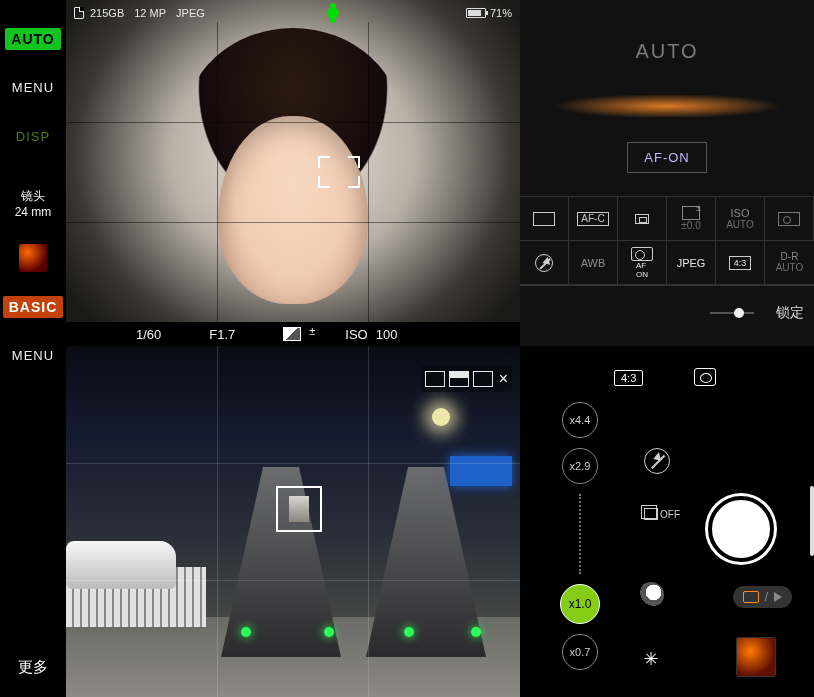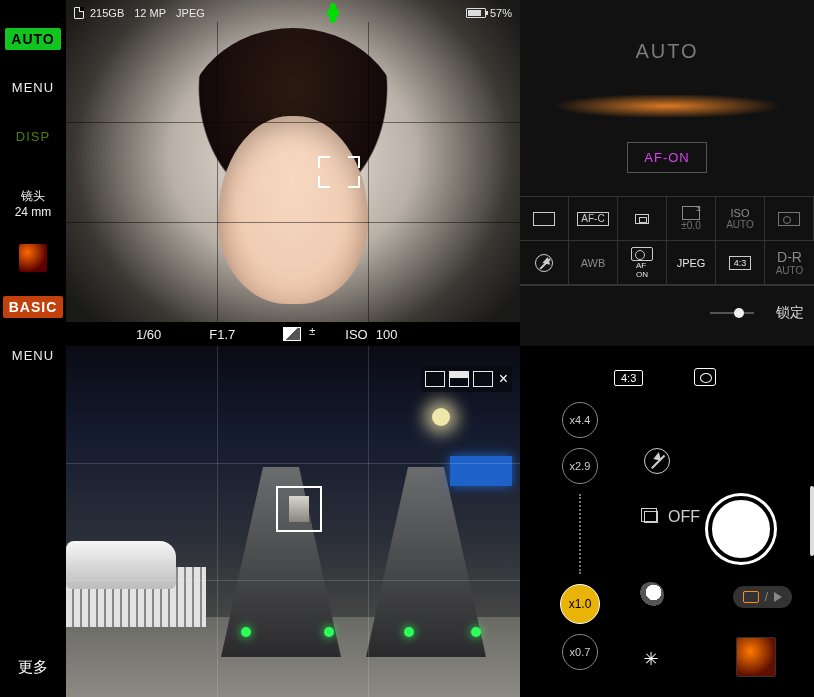--- a/index.html
+++ b/index.html
@@ -68,60 +68,60 @@
   .af-box .mini{width:20px;height:26px;background:linear-gradient(#d8d5d0,#8a857d)}
   .mode-strip{position:absolute;right:8px;top:20px;height:26px;display:flex;align-items:center;gap:4px;background:rgba(0,0,0,.35);padding:2px 4px;border-radius:3px}
   .mode-strip .mi{width:20px;height:16px;border:1.5px solid #fff;opacity:.9}
   .mode-strip .mi.port{background:linear-gradient(#fff 0 40%,transparent 0)}
   .mode-strip .mx{color:#fff;font-size:16px;margin-left:2px;cursor:pointer}
   
   .panelA{position:absolute;left:520px;top:0;width:294px;height:346px;background:#111}
   .panelA .title{width:100%;text-align:center;padding-top:40px;color:#7a7a7a;font-size:20px;letter-spacing:2px}
   .panelA .flare{position:absolute;left:0;right:0;top:95px;height:22px;background:radial-gradient(ellipse 55% 80% at 50% 50%,rgba(255,140,40,.85),rgba(255,140,40,0) 70%)}
   .btnrow{position:absolute;top:142px;left:0;right:0;display:flex;justify-content:center;gap:18px}
-  .gbtn{border:1px solid #555;color:#d946ef;font-size:13px;letter-spacing:1px;padding:7px 0;width:80px;text-align:center;cursor:pointer}
+  .gbtn{border:1px solid #555;color:#c4b5fd;font-size:13px;letter-spacing:1px;padding:7px 0;width:80px;text-align:center;cursor:pointer}
   .tilegrid{position:absolute;left:0;right:0;top:196px;display:grid;grid-template-columns:repeat(6,1fr);gap:0;border-top:1px solid #333;border-bottom:1px solid #333}
   .tile{height:44px;border-right:1px solid #333;border-bottom:1px solid #333;display:flex;flex-direction:column;align-items:center;justify-content:center;color:#8c8c8c;font-size:10px;cursor:pointer}
   .tile:last-child{border-right:none}
   .tile .tl1{font-size:11px;line-height:12px}
   .tile .tl2{font-size:10px;color:#6f6f6f;line-height:12px}
   .tile.bright{color:#e6e6e6}
   .tile .box{border:1.5px solid #ccc;width:22px;height:14px}
   .tile .box-sm{border:1.5px solid #ccc;width:14px;height:10px;position:relative}
   .tile .box-sm::after{content:"";position:absolute;left:3px;top:2px;width:6px;height:4px;border:1px solid #ccc}
   .tile .evsq{width:18px;height:14px;border:1px solid #888;position:relative}
   .tile .evsq::after{content:"±";position:absolute;right:-2px;top:-4px;font-size:9px;color:#888}
   .tile .mtx{border:1px solid #777;width:22px;height:14px;position:relative}
   .tile .mtx::after{content:"";position:absolute;left:4px;top:3px;width:6px;height:6px;border:1px solid #777;border-radius:50%}
   .tile .flash-off{width:18px;height:18px;border:1.5px solid #ccc;border-radius:50%;position:relative}
   .tile .flash-off::before{content:"";position:absolute;left:7px;top:2px;border-left:4px solid transparent;border-right:4px solid transparent;border-bottom:7px solid #ccc;transform:rotate(12deg)}
   .tile .flash-off::after{content:"";position:absolute;left:2px;top:8px;width:14px;height:1.5px;background:#ccc;transform:rotate(-45deg)}
   .tile .face-af{width:22px;height:14px;border:1.5px solid #ccc;border-radius:2px;position:relative}
   .tile .face-af::before{content:"";position:absolute;left:3px;top:2px;width:8px;height:8px;border:1px solid #ccc;border-radius:50%}
   .tile .ratio{border:1.5px solid #ccc;padding:0 4px;height:14px;font-size:9px;line-height:12px}
-  .tile .dr{font-size:14px;color:#888}
+  .tile .dr{font-size:10px;color:#888}
   .sliderrow{position:absolute;left:0;right:10px;top:304px;display:flex;align-items:center;justify-content:flex-end;gap:22px}
   .sliderrow .track{width:44px;height:2px;background:#555;position:relative}
   .sliderrow .track .knob{position:absolute;right:10px;top:-4px;width:10px;height:10px;border-radius:50%;background:#eee}
   .sliderrow .lbl{color:#ddd;font-size:14px}
   .afc-chip{border:1.5px solid #ccc;color:#ccc;font-size:10px;padding:0 3px;height:14px;line-height:12px}
   
   .panelB{position:absolute;left:520px;top:346px;width:294px;height:351px;background:#000}
   .ratio-chip{position:absolute;top:24px;left:94px;border:1.5px solid #fff;color:#fff;font-size:11px;padding:1px 6px;border-radius:2px;cursor:pointer}
   .switch-cam{position:absolute;top:22px;right:98px;width:22px;height:18px;border:1.5px solid #fff;border-radius:3px;cursor:pointer}
   .switch-cam::after{content:"";position:absolute;left:5px;top:4px;width:10px;height:8px;border:1.5px solid #fff;border-radius:50%}
   .zoomcol{position:absolute;left:40px;top:56px;display:flex;flex-direction:column;align-items:center;gap:10px}
   .zbtn{width:40px;height:40px;border:1.5px solid #888;border-radius:50%;display:flex;align-items:center;justify-content:center;color:#cfcfcf;font-size:12px;cursor:pointer}
-  .zbtn.active{background:#eab308;color:#000;border-color:#fff}
+  .zbtn.active{background:#84cc16;color:#000;border-color:#fff}
   .zbtn.small{width:36px;height:36px;font-size:11px}
   .zdivider{width:0;height:80px;border-left:2px dotted #777}
   .flash2{position:absolute;left:124px;top:102px;width:26px;height:26px;border:1.5px solid #cfcfcf;border-radius:50%;cursor:pointer}
   .flash2::before{content:"";position:absolute;left:9px;top:3px;width:0;height:0;border-left:4px solid transparent;border-right:4px solid transparent;border-bottom:8px solid #cfcfcf;transform:rotate(12deg)}
   .flash2::after{content:"";position:absolute;left:4px;top:12px;width:18px;height:1.5px;background:#cfcfcf;transform:rotate(-45deg)}
-  .drive-off{position:absolute;left:124px;top:162px;color:#cfcfcf;font-size:16px;display:flex;align-items:center;gap:10px;cursor:pointer}
+  .drive-off{position:absolute;left:124px;top:162px;color:#cfcfcf;font-size:10px;display:flex;align-items:center;gap:2px;cursor:pointer}
   .drive-off .stk{width:14px;height:12px;border:1.5px solid #cfcfcf;position:relative}
   .drive-off .stk::before{content:"";position:absolute;left:-4px;top:-4px;width:14px;height:12px;border:1.5px solid #cfcfcf}
   .bokeh-btn{position:absolute;left:118px;top:236px;width:26px;height:26px;border-radius:50%;background:radial-gradient(circle at 60% 40%,#fff 0 35%,#555 36% 60%,#000 61%);cursor:pointer}
   .color-btn{position:absolute;left:118px;top:300px;width:26px;height:26px;cursor:pointer;display:flex;align-items:center;justify-content:center;color:#fff;font-size:18px}
   .shutter{position:absolute;right:40px;top:150px;width:66px;height:66px;border-radius:50%;background:#fff;border:4px solid #000;box-shadow:0 0 0 3px #fff;cursor:pointer}
   .pv-toggle{position:absolute;right:22px;top:240px;display:flex;align-items:center;gap:6px;background:#333;padding:4px 10px;border-radius:14px;cursor:pointer}
   .pv-toggle .cam{width:16px;height:12px;border:1.5px solid #ff8a1e;border-radius:2px}
   .pv-toggle .sep{color:#888;font-size:12px}
   .pv-toggle .vid{width:0;height:0;border-top:5px solid transparent;border-bottom:5px solid transparent;border-left:8px solid #888}
   .gallery{position:absolute;right:38px;bottom:20px;width:40px;height:40px;border:1px solid #333;border-radius:2px;overflow:hidden;cursor:pointer}
@@ -158,21 +158,21 @@
       <span style="width:10px"></span>
       <span data-interactable="false">12 MP</span>
       <span style="width:10px"></span>
       <span data-interactable="false">JPEG</span>
       <span class="spacer"></span>
       <span class="flower-ico" data-interactable="false"></span>
       <span class="spacer"></span>
       <span class="batt-ico" data-interactable="false">
           <span class="fill"></span>
         </span>
-      <span style="margin-left:4px" data-interactable="false">57%</span>
+      <span style="margin-left:4px" data-interactable="false">71%</span>
     </div>
 
     <div class="hair" data-interactable="false"></div>
     <div class="face" data-interactable="false"></div>
 
     <div class="eye-af" data-interactable="false">
       <span class="c tl"></span>
         <span class="c tr"></span>
         <span class="c bl"></span>
         <span class="c br"></span>

